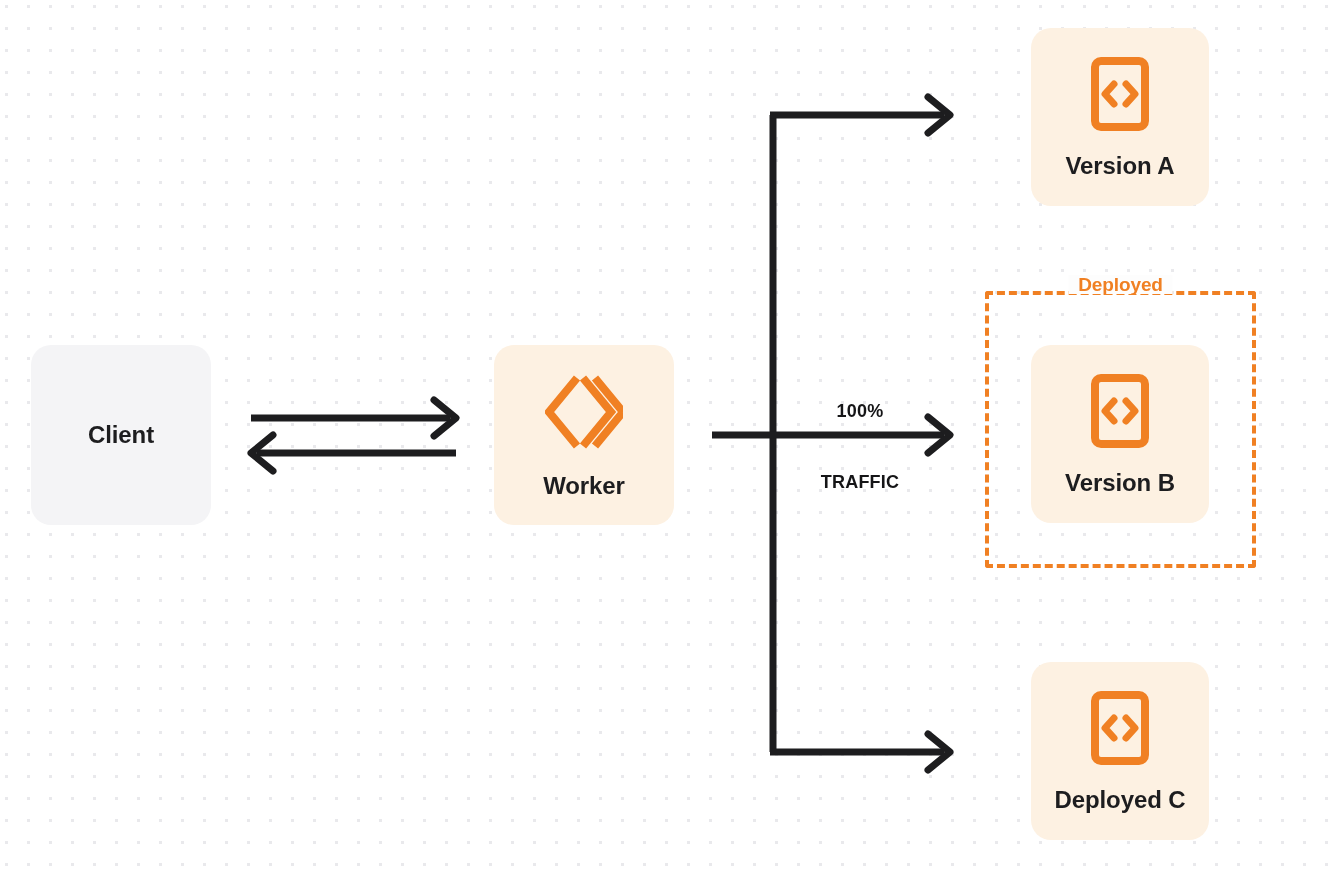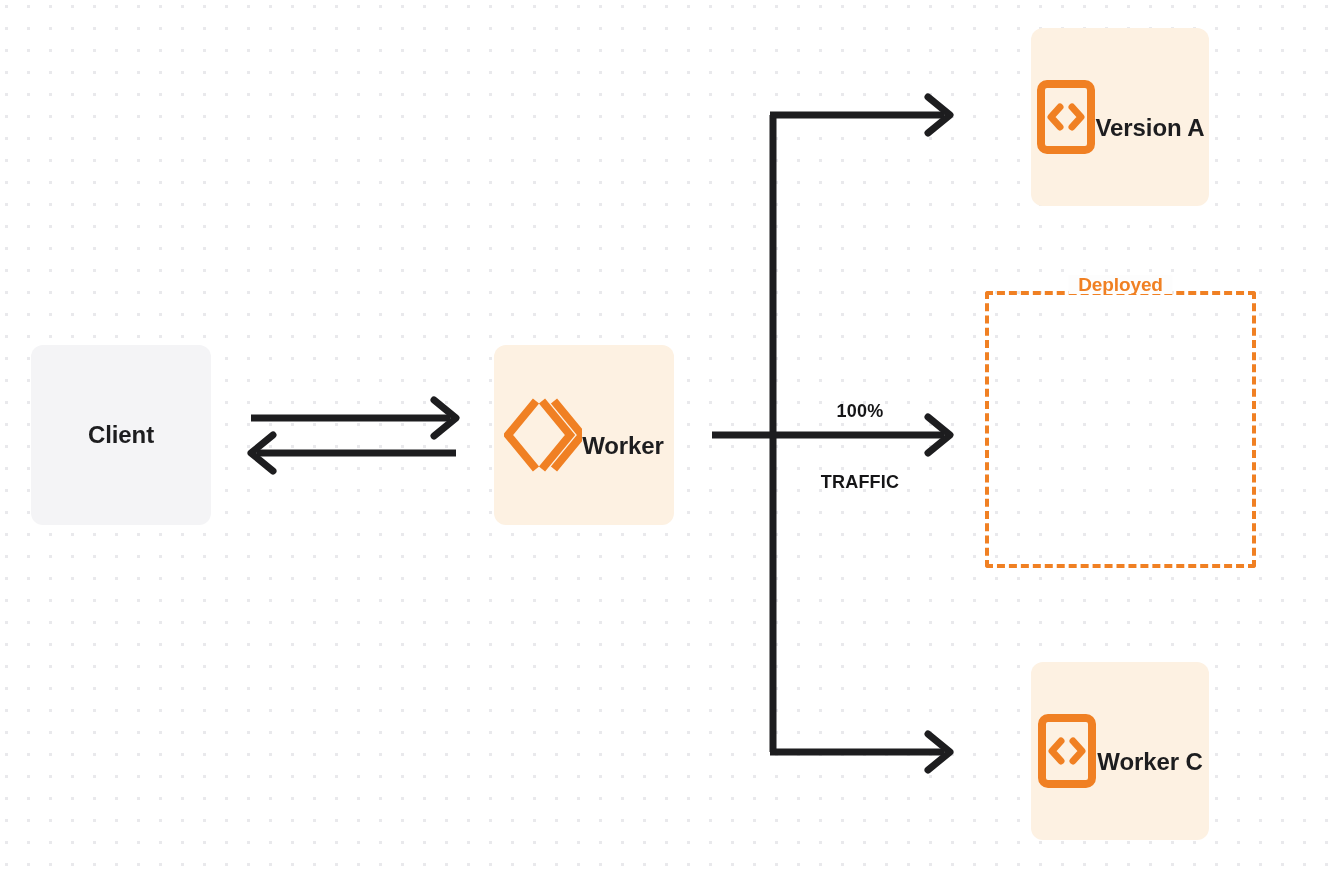--- a/index.html
+++ b/index.html
@@ -32,23 +32,23 @@
     top: 0;
     width: 1338px;
     height: 878px;
     pointer-events: none;
   }
 
   
   .node {
     position: absolute;
     box-sizing: border-box;
-    border-radius: 12px;
+    border-radius: 20px;
     display: flex;
-    flex-direction: row;
+    flex-direction: column;
     align-items: center;
     justify-content: center;
   }
   .node-client {
     background-color: #f4f4f6;
   }
   .node-worker,
   .node-version {
     background-color: #fdf1e2;
   }
@@ -193,25 +193,35 @@
     <div class="node-label">Version A</div>
   </div>
 
   <div class="deployed-group" style="left:985px; top:291px; width:271px; height:277px;">
     <div class="deployed-border"></div>
     <div class="deployed-title-mask">
       <div class="deployed-title">Deployed</div>
     </div>
   </div>
 
-
-  <div class="node node-version" style="left:1031px; top:662px; width:178px; height:178px;">
+  <div class="node node-version" style="left:1031px; top:345px; width:178px; height:178px;">
     <span class="node-icon">
       <svg width="60" height="76" viewBox="0 0 60 76" xmlns="http://www.w3.org/2000/svg">
         <rect x="5" y="5" width="50" height="66" rx="6" ry="6" stroke="#f08023" stroke-width="8" fill="none"></rect>
         <path d="M 24 28 L 15 38 L 24 48" stroke="#f08023" stroke-width="7" fill="none" stroke-linecap="round" stroke-linejoin="round"></path>
         <path d="M 36 28 L 45 38 L 36 48" stroke="#f08023" stroke-width="7" fill="none" stroke-linecap="round" stroke-linejoin="round"></path>
       </svg>
     </span>
-    <div class="node-label">Worker C</div>
+    <div class="node-label">Version B</div>
+  </div>
+
+  <div class="node node-version" style="left:1031px; top:662px; width:178px; height:178px;">
+    <span class="node-icon">
+      <svg width="60" height="76" viewBox="0 0 60 76" xmlns="http://www.w3.org/2000/svg">
+        <rect x="5" y="5" width="50" height="66" rx="6" ry="6" stroke="#f08023" stroke-width="8" fill="none"></rect>
+        <path d="M 24 28 L 15 38 L 24 48" stroke="#f08023" stroke-width="7" fill="none" stroke-linecap="round" stroke-linejoin="round"></path>
+        <path d="M 36 28 L 45 38 L 36 48" stroke="#f08023" stroke-width="7" fill="none" stroke-linecap="round" stroke-linejoin="round"></path>
+      </svg>
+    </span>
+    <div class="node-label">Deployed C</div>
   </div>
 
 </div>
 
 </body></html>

